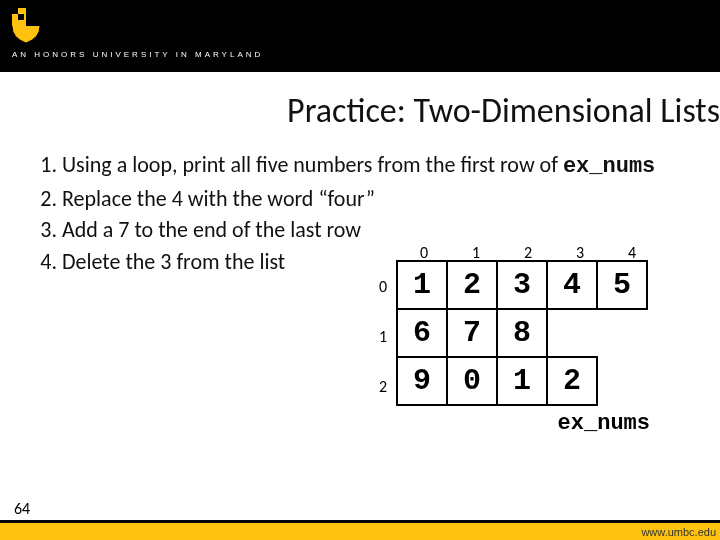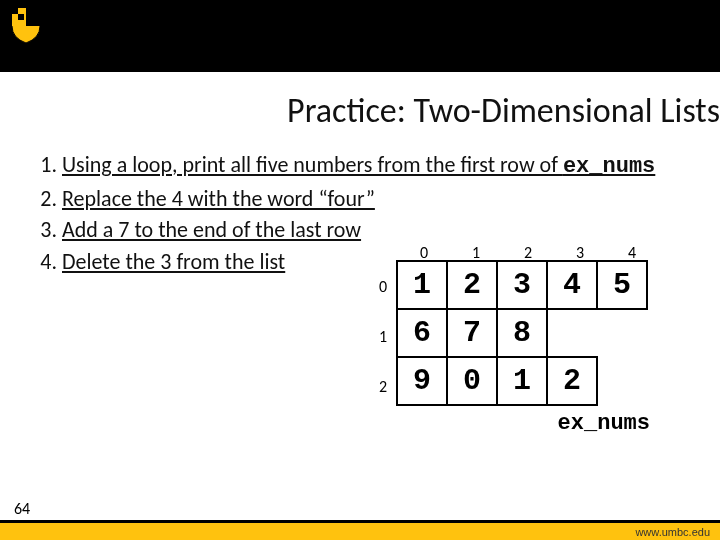--- a/index.html
+++ b/index.html
@@ -53,21 +53,20 @@
   }
   .content {
     padding: 20px 28px 0 28px;
     font-size: 22px;
     color: #111;
     line-height: 1.25;
   }
   ol.tasks {
     list-style: decimal;
     padding-left: 34px;
-    text-decoration: underline;
   }
   ol.tasks li {
     margin-bottom: 4px;
   }
   .li-narrow { max-width: 320px; }
   code.mono, .mono { font-family: "Courier New", monospace; font-weight: bold; }
   .table-wrap {
     position: absolute;
     left: 368px;
     top: 243px;
@@ -131,40 +130,41 @@
   }
   .slide-number {
     position: absolute;
     left: 14px;
     bottom: 22px;
     font-size: 16px;
     color: #000;
   }
   .site-url {
     position: absolute;
-    right: 10px;
+    right: 4px;
     bottom: 2px;
     font-size: 11px;
     color: #333;
     font-family: Arial, sans-serif;
   }
 </style>
 </head>
 <body>
 
 <div class="header-bar">
   <div class="logo">
     <svg class="shield" viewBox="0 0 32 38">
       <path d="M2 2 H30 V20 Q30 32 16 37 Q2 32 2 20 Z" fill="#ffc20e" stroke="#000" stroke-width="1"></path>
       <path d="M2 2 H30 V20 H2 Z" fill="#000"></path>
       <path d="M2 2 L16 2 L16 20 L2 20 Z" fill="#ffc20e"></path>
       <path d="M2 2 H8 V8 H2 Z M8 8 H14 V14 H8 Z" fill="#000"></path>
     </svg>
     <span class="logo-text">UMBC</span>
   </div>
+  <div class="tagline">AN HONORS UNIVERSITY IN MARYLAND</div>
 </div>
 
 <h1 class="slide-title">Practice: Two-Dimensional Lists</h1>
 
 <div class="content">
   <ol class="tasks">
     <li>
       <span>Using a loop, print all five numbers from the first row of </span><code class="mono">ex_nums</code>
     </li>
     <li class="li-narrow">Replace the 4 with the word “four”</li>

